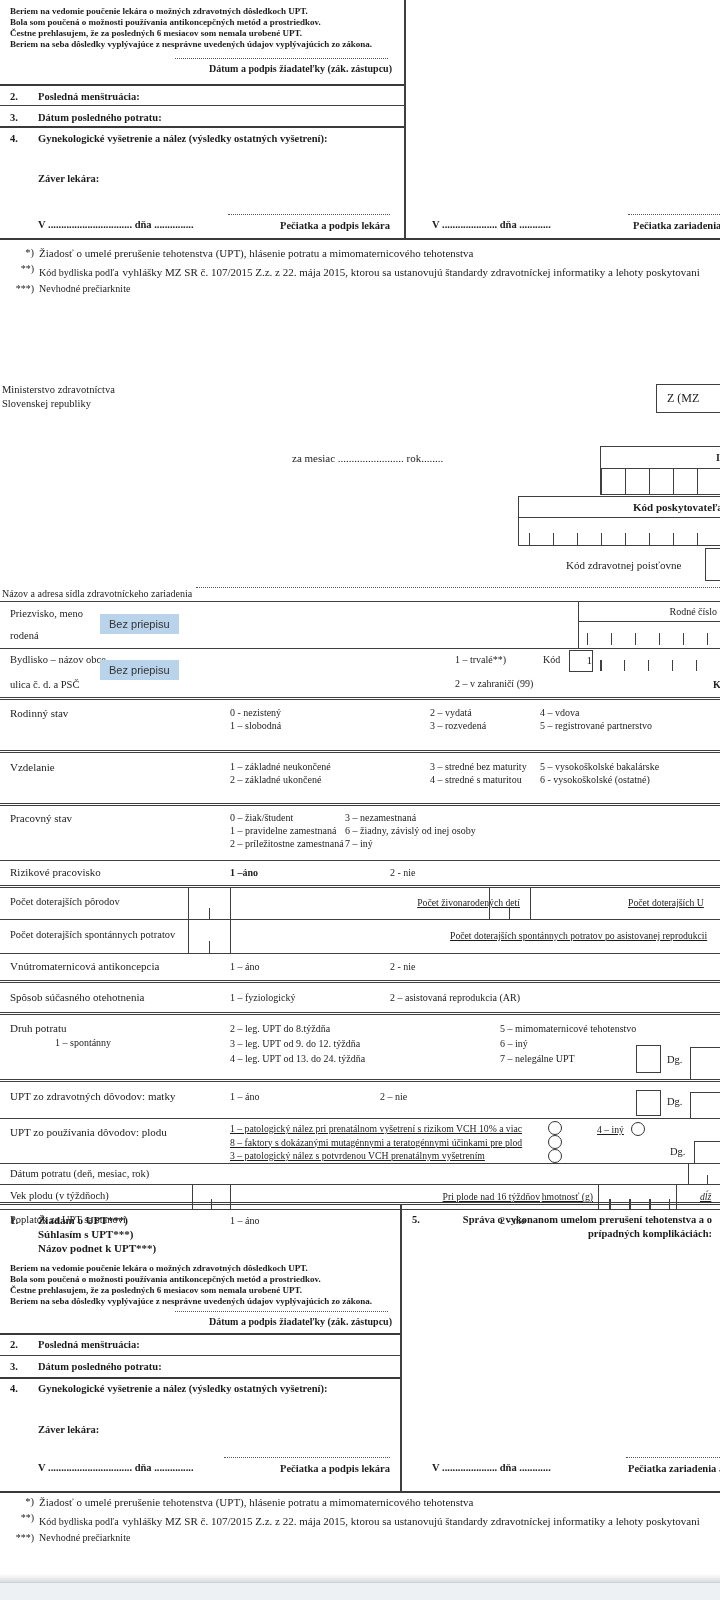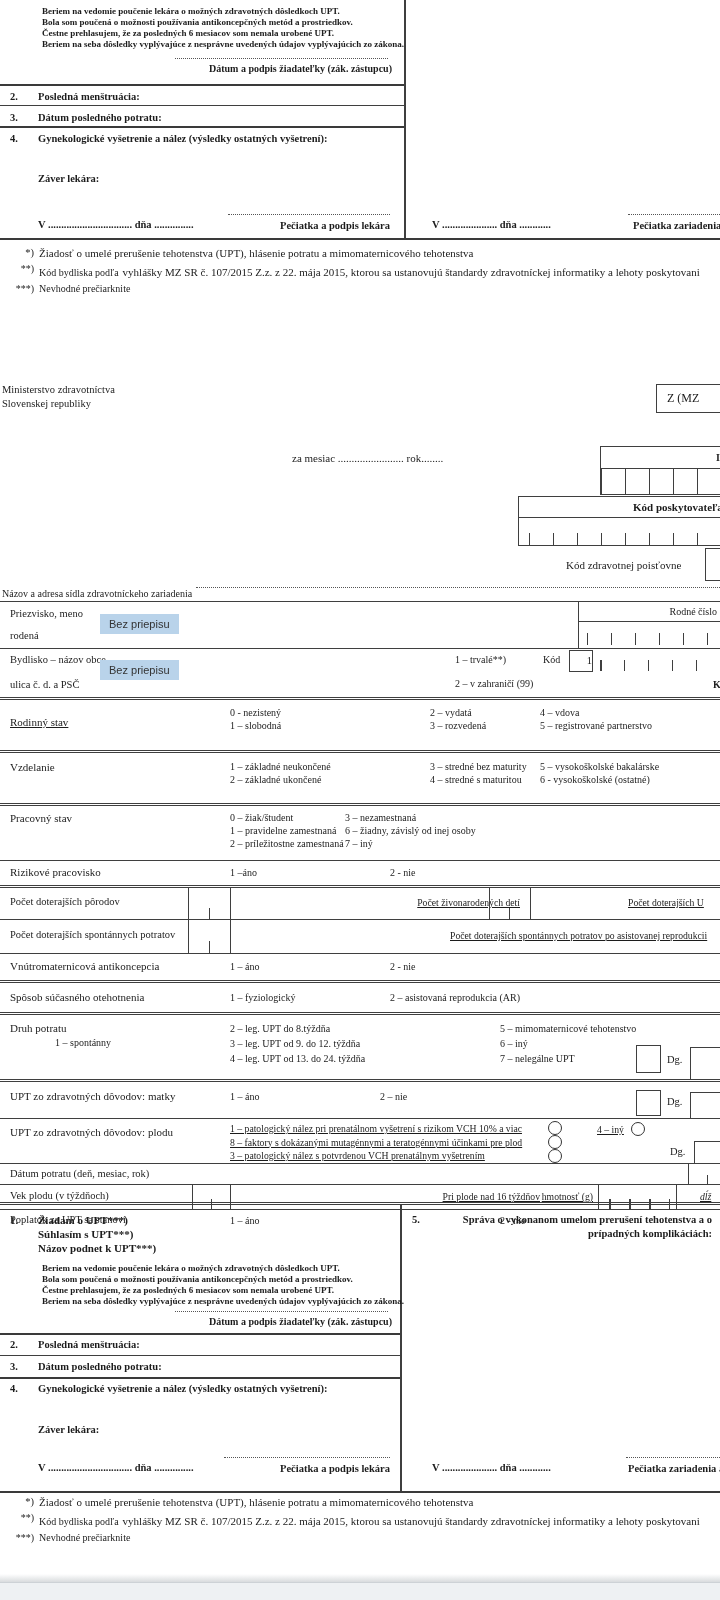--- a/index.html
+++ b/index.html
@@ -2,21 +2,21 @@
 <html><head>
 <meta charset="utf-8">
 <style>
   html,body{margin:0;padding:0;background:#fff;}
   .canvas{position:relative;width:720px;height:1600px;background:#ffffff;overflow:hidden;
           font-family:"Liberation Serif",serif;color:#1c1c1c;}
   .a{position:absolute;white-space:nowrap;}
   .blk{position:absolute;}
   .flex{display:flex;}
   .num{flex:none;width:28px;}
-  .t9b{font:700 9px/11px "Liberation Serif",serif;margin-left:32px;}
+  .t9b{font:700 9px/11px "Liberation Serif",serif;}
   .t10{font:400 10px/13px "Liberation Serif",serif;}
   .t97{font:400 9.7px/14px "Liberation Serif",serif;text-decoration:underline;}
   .t10b{font:700 10px/13px "Liberation Serif",serif;}
   .t105{font:400 10.5px/14px "Liberation Serif",serif;}
   .t105b{font:700 10.5px/14px "Liberation Serif",serif;}
   .t11{font:400 11px/14px "Liberation Serif",serif;}
   .t11b{font:700 11px/14px "Liberation Serif",serif;}
   .t12{font:400 12px/15px "Liberation Serif",serif;}
   .title{font:700 20px/24px "Liberation Serif",serif;}
   .chip{background:#b9d3ea;color:#333;font:400 11px/14px "Liberation Sans",sans-serif;
@@ -146,21 +146,21 @@
       <span class="a chip" style="left:100px;top:11px;">Bez priepisu</span>
       <span class="a t10" style="left:455px;top:4px;">1 – trvalé**)</span>
       <span class="a t10" style="left:543px;top:4px;">Kód</span>
       <span class="a box ctr t105" style="left:569px;top:1px;width:22px;height:20px;line-height:20px;">1</span>
       <div class="a ticks" style="left:600px;top:11px;width:120px;height:11px;"></div>
       <span class="a t10" style="left:455px;top:28px;">2 – v zahraničí  (99)</span>
       <span class="a t10b" style="left:713px;top:29px;">K</span>
     </div>
 
     <div class="row bd" style="height:50px;">
-      <span class="a t11" style="left:10px;top:15px;text-decoration:underline;">Rodinný stav</span>
+      <span class="a t11" style="left:10px;top:6px;">Rodinný stav</span>
       <div class="blk t10" style="left:230px;top:6px;">
         <div>0 - nezistený</div>
         <div>1 – slobodná</div>
       </div>
       <div class="blk t10" style="left:430px;top:6px;">
         <div>2 – vydatá</div>
         <div>3 – rozvedená</div>
       </div>
       <div class="blk t10" style="left:540px;top:6px;">
         <div>4 – vdova</div>
@@ -193,21 +193,21 @@
       </div>
       <div class="blk t10" style="left:345px;top:5px;">
         <div>3 – nezamestnaná</div>
         <div>6 – žiadny, závislý od inej osoby</div>
         <div>7 – iný</div>
       </div>
     </div>
 
     <div class="row bs1" style="height:24px;">
       <span class="a t11" style="left:10px;top:4px;">Rizikové pracovisko</span>
-      <span class="a t10" style="left:230px;top:5px;">1 –áno</span>
+      <span class="a t10" style="left:230px;top:5px;font-weight:bold;">1 –áno</span>
       <span class="a t10" style="left:390px;top:5px;">2 - nie</span>
     </div>
 
     <div class="row bd" style="height:31px;">
       <span class="a t105" style="left:10px;top:7px;">Počet doterajších pôrodov</span>
       <div class="a vl" style="left:188px;top:0;height:31px;"></div>
       <div class="a vl" style="left:209px;bottom:0;height:11px;"></div>
       <div class="a vl" style="left:230px;top:0;height:31px;"></div>
       <span class="a t97 ctr" style="left:240px;top:8px;width:280px;">Počet živonarodených detí</span>
       <div class="a vl" style="left:489px;top:0;height:31px;"></div>
@@ -257,21 +257,21 @@
     <div class="row bd" style="height:36px;">
       <span class="a t11" style="left:10px;top:7px;">UPT zo zdravotných dôvodov: matky</span>
       <span class="a t10" style="left:230px;top:8px;">1 – áno</span>
       <span class="a t10" style="left:380px;top:8px;">2 – nie</span>
       <div class="a box" style="left:636px;top:8px;width:23px;height:24px;"></div>
       <span class="a t105" style="left:667px;top:13px;">Dg.</span>
       <div class="a" style="left:690px;top:10px;bottom:0;width:40px;border:1.5px solid #3f3f3f;border-right:none;border-bottom:none;"></div>
     </div>
 
     <div class="row bs1" style="height:44px;">
-      <span class="a t11" style="left:10px;top:6px;">UPT zo zdravotných dôvodov: plodu</span>
+      <span class="a t11" style="left:10px;top:6px;">UPT zo používania dôvodov: plodu</span>
       <div class="blk t97" style="left:230px;top:3px;line-height:13.5px;">
         <div>1 – patologický nález pri prenatálnom vyšetrení s rizikom VCH 10% a viac</div>
         <div>8 – faktory s dokázanými mutagénnymi a teratogénnymi účinkami pre plod</div>
         <div>3 – patologický nález s potvrdenou VCH prenatálnym vyšetrením</div>
       </div>
       <div class="a circ" style="left:548px;top:2px;"></div>
       <div class="a circ" style="left:548px;top:16px;"></div>
       <div class="a circ" style="left:548px;top:30px;"></div>
       <span class="a t97" style="left:597px;top:4px;">4 – iný</span>
       <div class="a circ" style="left:631px;top:3px;"></div>

